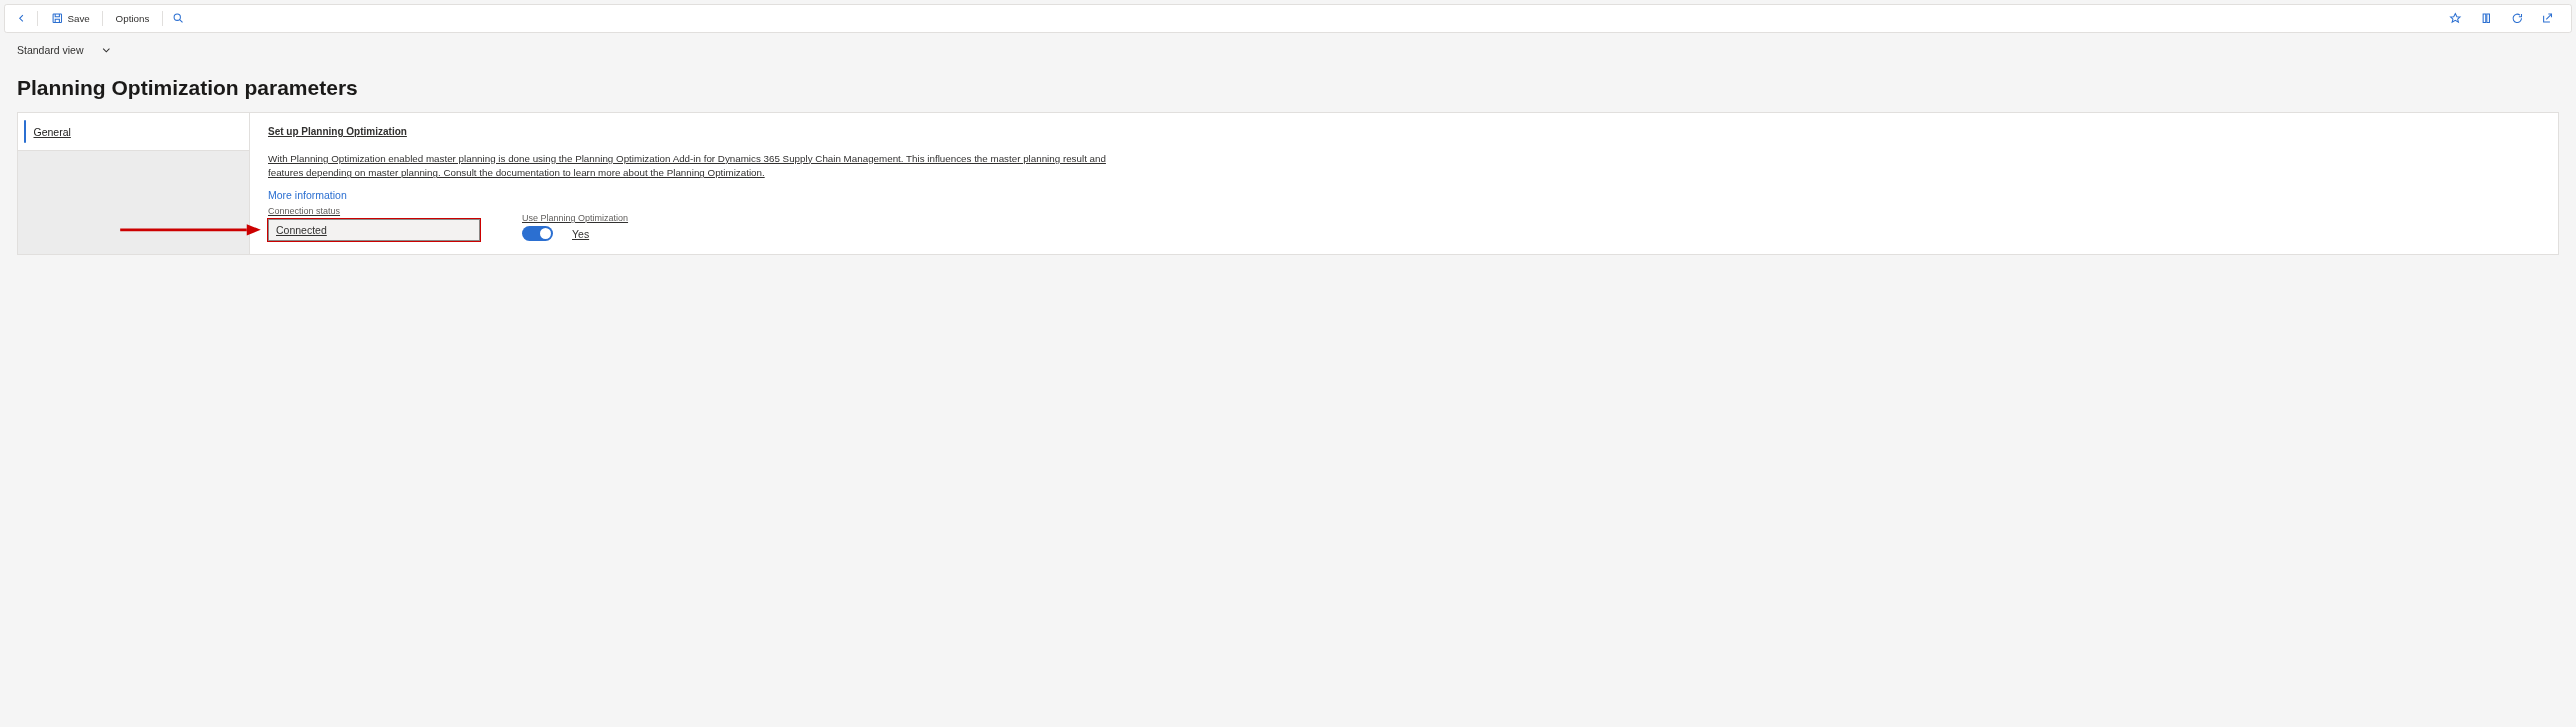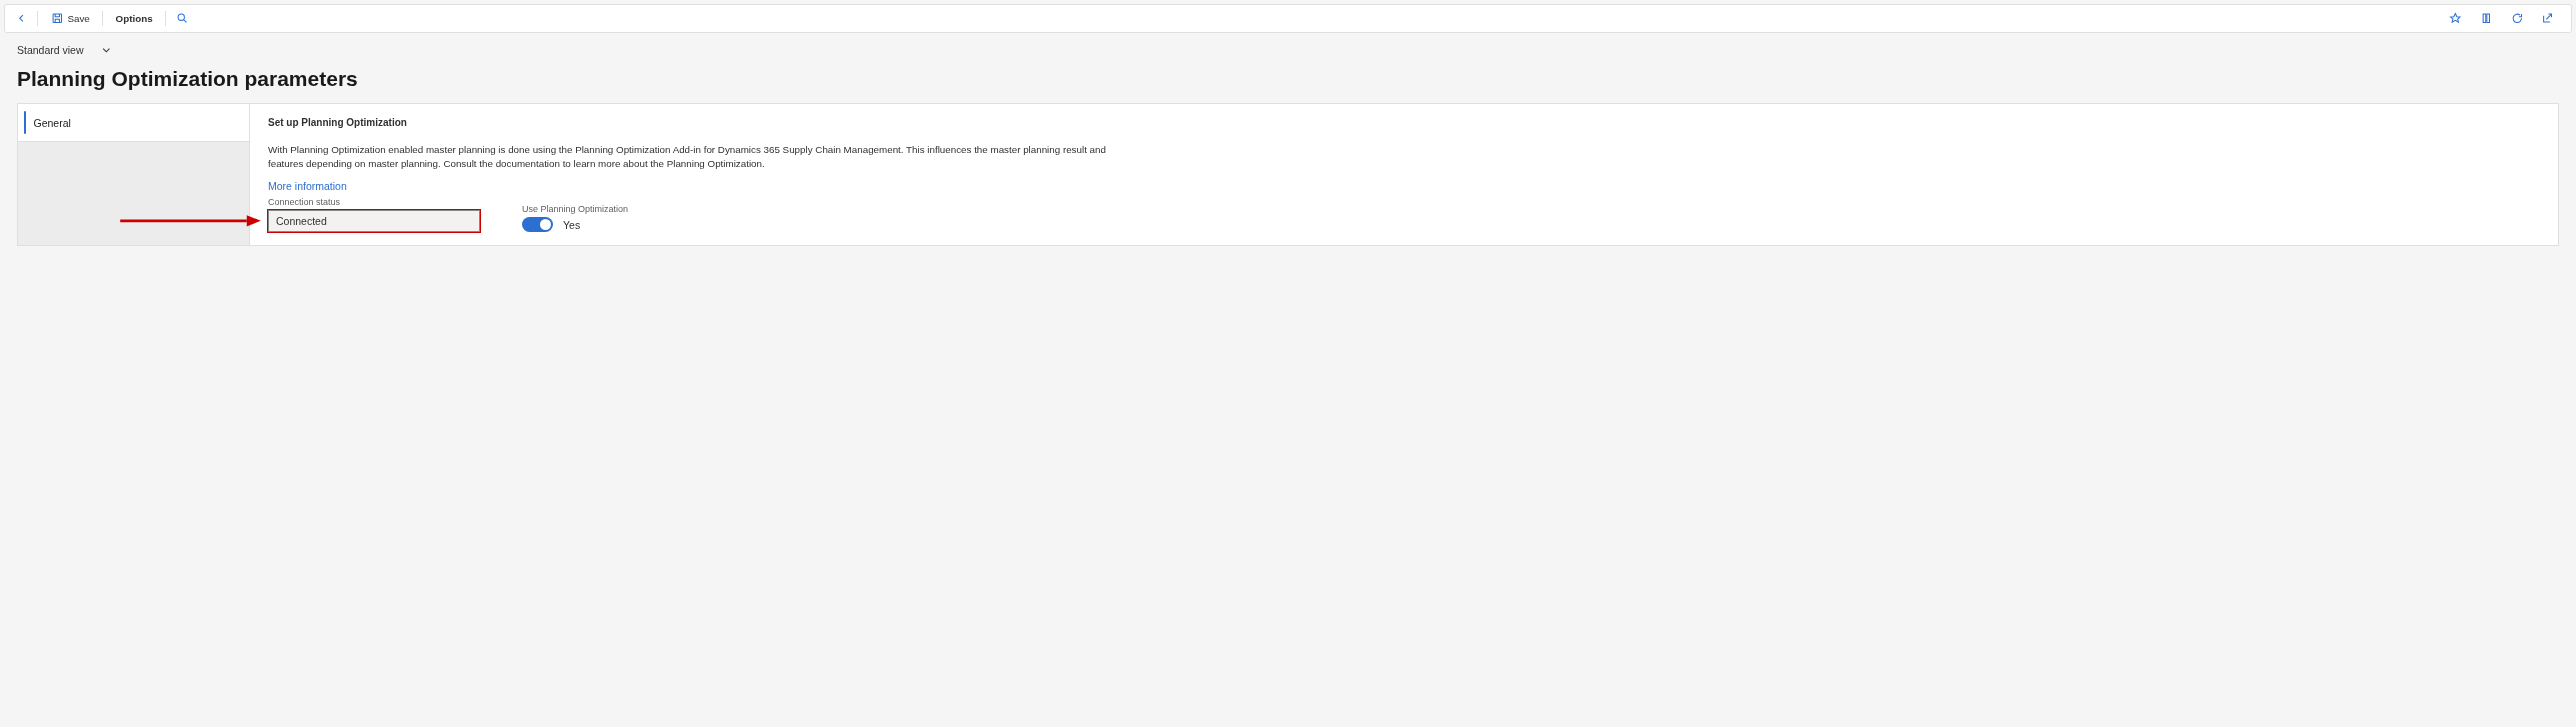--- a/index.html
+++ b/index.html
@@ -17,41 +17,41 @@
       padding: 4.2px 7px;
       display: flex;
       align-items: flex-end;
       gap: 5.6px;
     }
     .toolbar-left { display: flex; align-items: center; gap: 4.2px; flex: 1; }
     .toolbar-right { display: flex; align-items: center; gap: 12.6px; padding-right: 7px; }
     .tb-btn { display: inline-flex; align-items: center; gap: 4.2px; padding: 2.8px 5.6px; cursor: pointer; color: #323130; }
     .tb-btn.icon-only { padding: 2.8px; }
     .tb-divider { width: 0.7px; height: 15.5px; background: #e1dfdd; margin: 0 2.8px; }
-    .tb-btn.bold { font-weight: 700; }
+    .tb-btn.bold { font-weight: 400; }
     .icon { display: inline-flex; width: 12.6px; height: 12.6px; align-items: center; justify-content: center; }
     .icon svg { width: 12.6px; height: 12.6px; }
     .blue-icon svg { stroke: #2b6fd1; }
     .header-area { padding: 7px 17px 12.6px 17px; }
     .view-label { font-size: 10.5px; color: #323130; display: inline-flex; align-items: center; gap: 16px; cursor: pointer; }
-    .page-title { font-size: 21px; font-weight: 600; margin-top: 10px; color: #1b1a19; }
-    .content-wrap { display: flex; padding: 0 17px 17px 17px; gap: 0; }
+    .page-title { font-size: 21px; font-weight: 600; margin-top: 19px; color: #1b1a19; }
+    .content-wrap { display: flex; padding: 0 17px 17px 17px; gap: 0; text-decoration: underline; }
     .side-tabs { width: 232px; background: #ececec; border: 0.7px solid #e1dfdd; border-right: none; }
     .side-tab { padding: 12.6px 15.5px; font-size: 10.5px; color: #555; cursor: pointer; border-bottom: 0.7px solid #e1dfdd; background: #ececec; }
     .side-tab.active { background: #fff; color: #1b1a19; position: relative; border-bottom: 0.7px solid #e1dfdd; }
     .side-tab.active::before { content: ""; position: absolute; left: 5.6px; top: 7px; bottom: 7px; width: 2.8px; background: #2b6fd1; border-radius: 1.4px; }
     .main-panel { flex: 1; background: #fff; border: 0.7px solid #e1dfdd; padding: 12.6px 18px; }
     .section-title { font-size: 10px; font-weight: 600; margin-bottom: 15px; }
     .desc-text { font-size: 9.8px; color: #323130; line-height: 1.5; max-width: 843px; }
     .link { color: #2b6fd1; text-decoration: none; cursor: pointer; display: inline-block; margin-top: 8px; font-size: 10.5px; }
     .fields-row { display: flex; gap: 42px; margin-top: 5px; align-items: flex-end; }
     .field { display: flex; flex-direction: column; gap: 2.8px; }
     .field-label { font-size: 9px; color: #605e5c; }
     .text-input { border: 0.7px solid #8a8886; background: #f3f2f1; padding: 4.2px 7px; width: 212px; font-size: 10.5px; outline: 1.4px solid #cc0000; outline-offset: 0px; color: #323130; }
-    .toggle-wrap { display: flex; align-items: center; gap: 10px; }
+    .toggle-wrap { display: flex; align-items: center; gap: 19px; }
     .toggle { width: 31px; height: 15.5px; border-radius: 15.5px; background: #2b6fd1; position: relative; cursor: pointer; }
     .toggle::after { content: ""; position: absolute; right: 2.1px; top: 2.1px; width: 11.2px; height: 11.2px; border-radius: 50%; background: #fff; }
     .toggle-text { font-size: 10.5px; }
     .arrow-annotation { position: relative; }
     .red-arrow { position: absolute; left: 84px; top: 4.2px; }
     .red-arrow svg { width: 141px; height: 19.7px; }
   </style>
 </head>
 <body>
 

